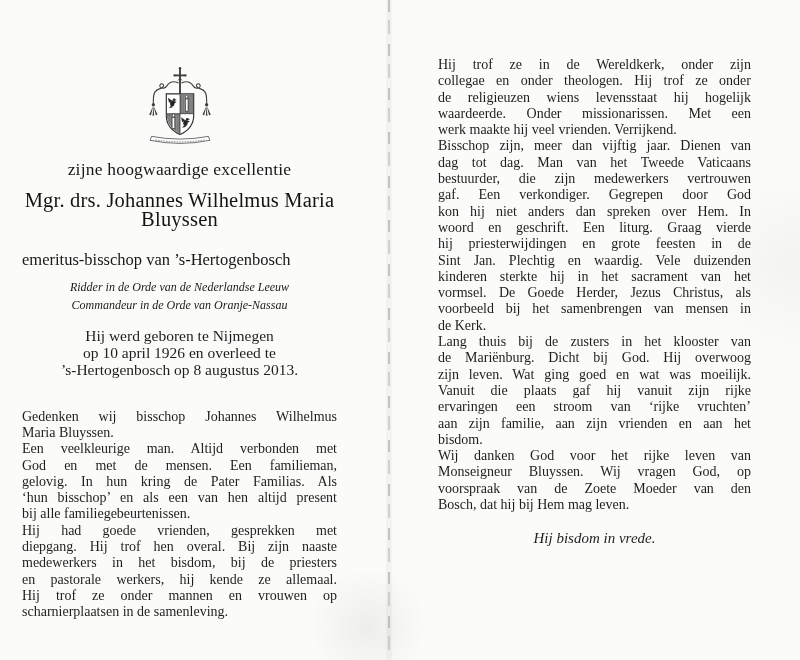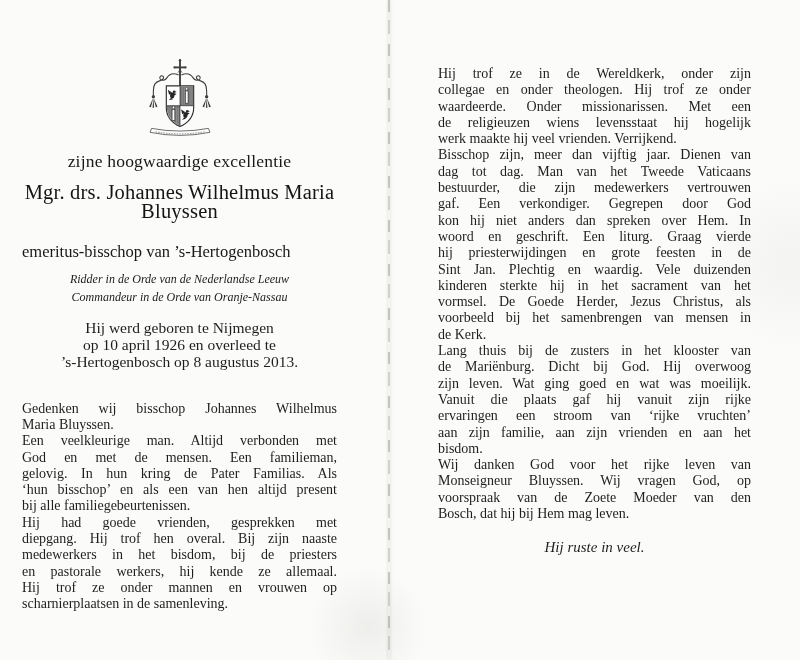--- a/index.html
+++ b/index.html
@@ -34,21 +34,21 @@
       rgba(140,140,134,0.10) 12px 20px,
       rgba(140,140,134,0.38) 20px 34px,
       rgba(140,140,134,0.06) 34px 44px
     );
     box-shadow: 0 0 3px rgba(100,100,95,0.25);
   }
 
   .page-left {
     position: absolute;
     left: 22px;
-    top: 0;
+    top: 8px;
     width: 315px;
   }
   .page-right {
     position: absolute;
     left: 438px;
     top: 57px;
     width: 313px;
   }
 
   .crest {
@@ -94,21 +94,21 @@
     line-height: 17.2px;
   }
   .centered .line { text-align: center; }
 
   .body { margin-top: 30px; }
 
   .para {
     font-size: 14px;
     line-height: 16.3px;
   }
-  .para:first-child { margin-top: 9px; }
+  .para:first-child { margin-top: 0; }
   .para .line {
     text-align: justify;
     text-align-last: justify;
   }
   .para .line.line-last {
     text-align: right;
     text-align-last: left;
   }
 
   .closing {
@@ -240,22 +240,22 @@
           <div class="line line-last">scharnierplaatsen in de samenleving.</div>
         </div>
       </div>
   </section>
 
   <section class="page-right">
     <div>
         <div class="para">
           <div class="line">Hij trof ze in de Wereldkerk, onder zijn</div>
           <div class="line">collegae en onder theologen. Hij trof ze onder</div>
+          <div class="line">de religieuzen wiens levensstaat hij hogelijk</div>
           <div class="line">waardeerde. Onder missionarissen. Met een</div>
-          <div class="line">de religieuzen wiens levensstaat hij hogelijk</div>
           <div class="line line-last">werk maakte hij veel vrienden. Verrijkend.</div>
         </div>
         <div class="para">
           <div class="line">Bisschop zijn, meer dan vijftig jaar. Dienen van</div>
           <div class="line">dag tot dag. Man van het Tweede Vaticaans</div>
           <div class="line">bestuurder, die zijn medewerkers vertrouwen</div>
           <div class="line">gaf. Een verkondiger. Gegrepen door God</div>
           <div class="line">kon hij niet anders dan spreken over Hem. In</div>
           <div class="line">woord en geschrift. Een liturg. Graag vierde</div>
           <div class="line">hij priesterwijdingen en grote feesten in de</div>
@@ -274,15 +274,15 @@
           <div class="line">aan zijn familie, aan zijn vrienden en aan het</div>
           <div class="line line-last">bisdom.</div>
         </div>
         <div class="para">
           <div class="line">Wij danken God voor het rijke leven van</div>
           <div class="line">Monseigneur Bluyssen. Wij vragen God, op</div>
           <div class="line">voorspraak van de Zoete Moeder van den</div>
           <div class="line line-last">Bosch, dat hij bij Hem mag leven.</div>
         </div>
       </div>
-    <div class="closing">Hij ruste in veel.</div>
+    <div class="closing">Hij bisdom in vrede.</div>
   </section>
 </div>
 
 </body></html>

